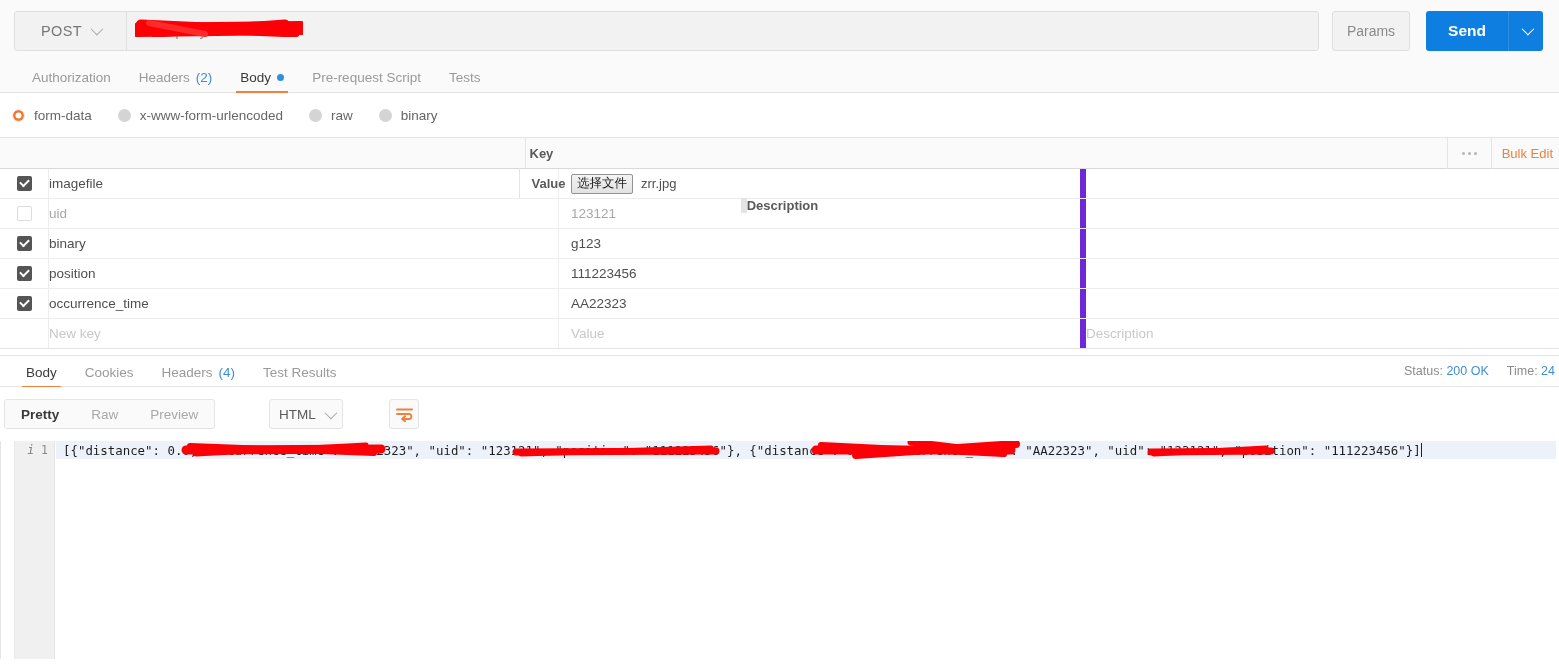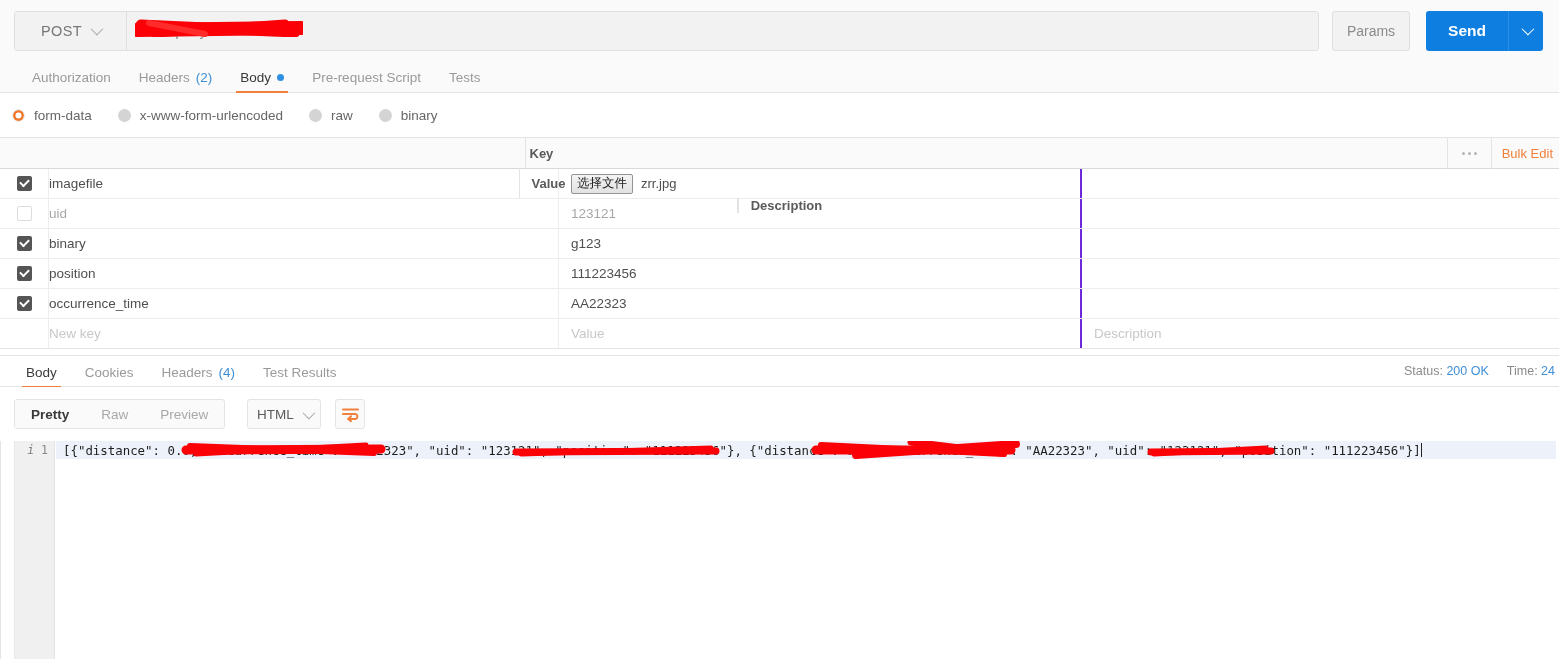--- a/index.html
+++ b/index.html
@@ -133,21 +133,21 @@
     border-bottom: 1px solid #d9d9d9;
     display: flex; align-items: center; position: relative; flex-direction: column;
   }
   .kv-row {
     height: 30px; display: flex; align-items: center;
     border-bottom: 1px solid #ededed; background: #fff;
   }
   .c-check { width: 48px; display: flex; align-items: center; justify-content: center; flex: 0 0 auto; }
   .c-key   { width: 510px; flex: 0 0 auto; border-left: 1px solid #ededed; height: 100%; display: flex; align-items: center; }
   .c-val   { width: 522px; flex: 0 0 auto; padding-left: 12px; border-left: 1px solid #ededed; height: 100%; display: flex; align-items: center; }
-  .c-desc  { flex: 1 1 auto; padding-left: 12px; border-left: 2px solid #6d28d9; height: 100%; display: flex; align-items: center; text-align: center; }
+  .c-desc  { flex: 1 1 auto; border-left: 6px solid #6d28d9; height: 100%; display: flex; align-items: center; text-align: center; }
   .kv-head .c-key, .kv-head .c-val, .kv-head .c-desc {
     font-size: 13px; font-weight: bold; color: #5a5a5a; border-left-color: #e4e4e4;
   }
   .kv-head .c-key { padding-left: 4px; }
   .cell-text { font-size: 13.5px; color: #4f4f4f; }
   .cell-text.muted { color: #a8a8a8; }
   .cell-text.placeholder { color: #c8c8c8; }
   .cbox {
     width: 15px; height: 15px; border-radius: 2px;
     background: #555555; position: relative;
@@ -203,21 +203,21 @@
     position: absolute; right: 0; top: 355px; height: 32px;
     display: flex; align-items: center; gap: 18px;
     padding-right: 4px; font-size: 12.5px; color: #8b8b8b;
   }
   .resp-meta b { color: #3f8fd6; font-weight: normal; }
 
   
   .resp-toolbar {
     position: absolute; left: 0; top: 387px; width: 1559px; height: 54px;
     background: #ffffff;
-    display: flex; align-items: center; padding-left: 14px;
+    display: flex; align-items: center; padding-left: 4px; gap: 32px;
   }
   .seg {
     display: flex; height: 30px;
     border: 1px solid #e4e4e4; border-radius: 3px; background: #fafafa;
     overflow: hidden;
   }
   .seg-item {
     padding: 0 16px; display: flex; align-items: center;
     font-size: 13.5px; color: #a8a8a8; cursor: pointer;
   }

